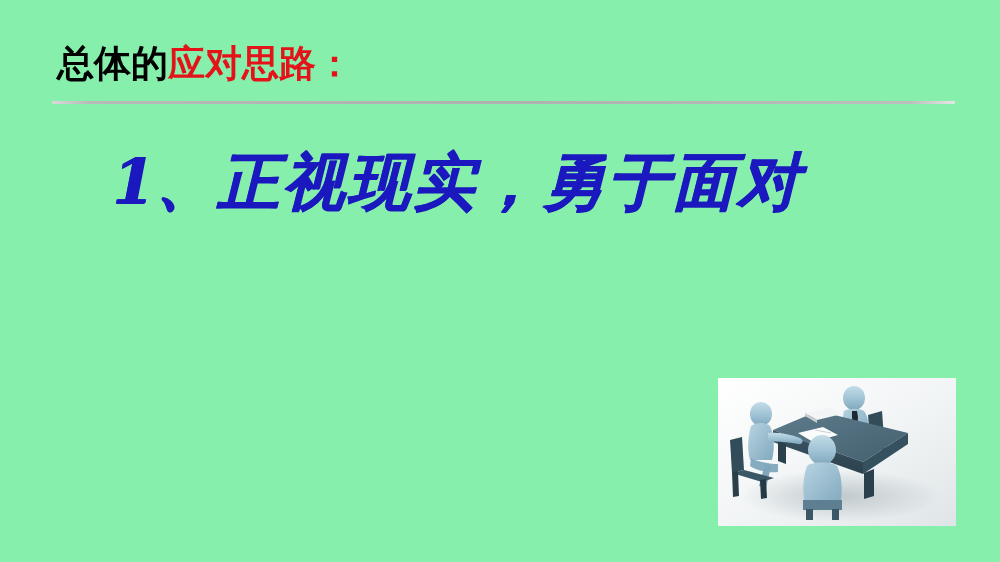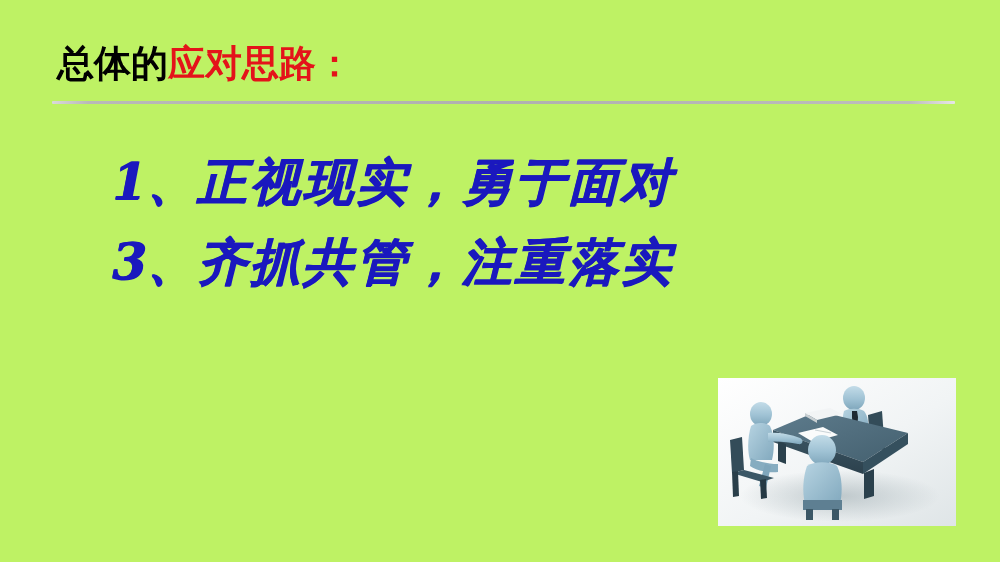--- a/index.html
+++ b/index.html
@@ -7,21 +7,21 @@
     padding: 0;
     background: #ffffff;
   }
   body {
     font-family: "Liberation Sans", "DejaVu Sans", sans-serif;
   }
   .slide {
     position: relative;
     width: 1000px;
     height: 562px;
-    background: #bef264;
+    background: #86efac;
     overflow: hidden;
   }
 
   
   .title {
     position: absolute;
     left: 57px;
     top: 41px;
     font-size: 37px;
     font-weight: bold;
@@ -46,21 +46,21 @@
   
   .body-block {
     position: absolute;
     left: 112px;
     top: 142px;
     width: 640px;
   }
   .body-line {
     font-family: "DejaVu Serif", "Liberation Serif", serif;
     color: #1A18BE;
-    font-size: 50px;
+    font-size: 62px;
     line-height: 80px;
     font-weight: bold;
     font-style: italic;
     white-space: nowrap;
     letter-spacing: 3px;
     text-shadow: 1px 0 0 #1A18BE, 0 1px 0 #1A18BE;
   }
   .body-line .num {
     font-family: "DejaVu Serif", "Liberation Serif", serif;
     letter-spacing: 0px;
@@ -83,23 +83,20 @@
 
   <div class="title">
     <span class="t-black">总体的</span><span class="t-red">应对思路：</span>
   </div>
 
   <div class="divider"></div>
 
   <div class="body-block">
     <div class="body-line">
       <span class="num">1、</span><span>正视现实，勇于面对</span>
-    </div>
-    <div class="body-line">
-      <span class="num">3、</span><span>齐抓共管，注重落实</span>
     </div>
   </div>
 
   <div class="clipart">
     <svg viewBox="0 0 238 148" xmlns="http://www.w3.org/2000/svg">
       <defs>
         <linearGradient id="bgGrad" x1="0" y1="0" x2="1" y2="1">
           <stop offset="0%" stop-color="#ffffff"></stop>
           <stop offset="55%" stop-color="#f1f4f5"></stop>
           <stop offset="100%" stop-color="#dfe5e7"></stop>

